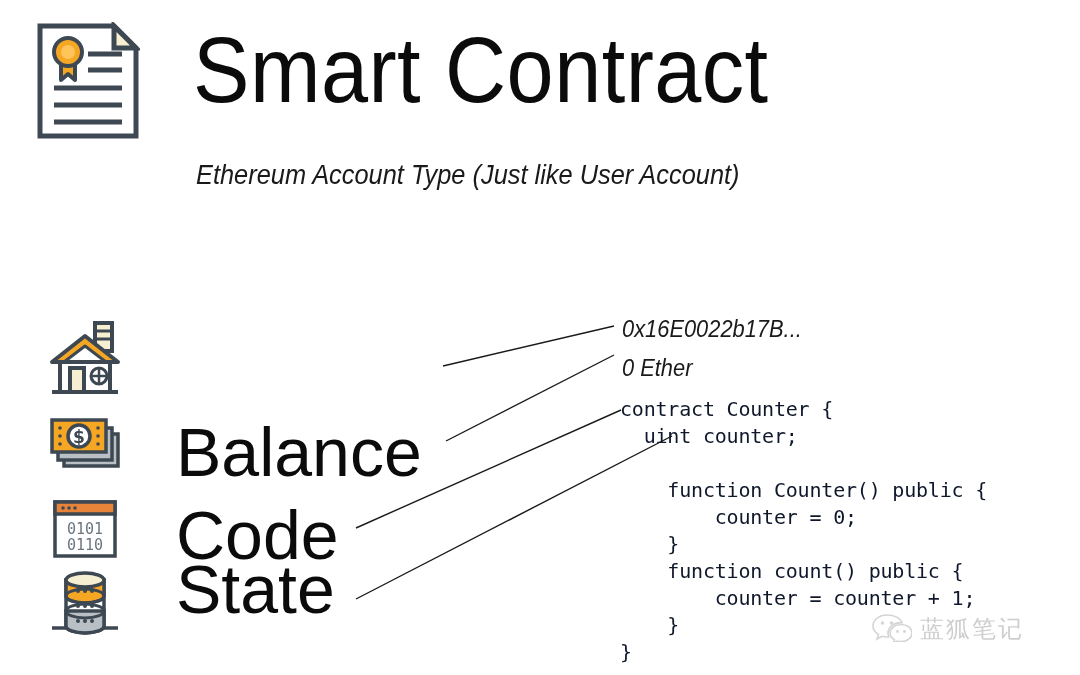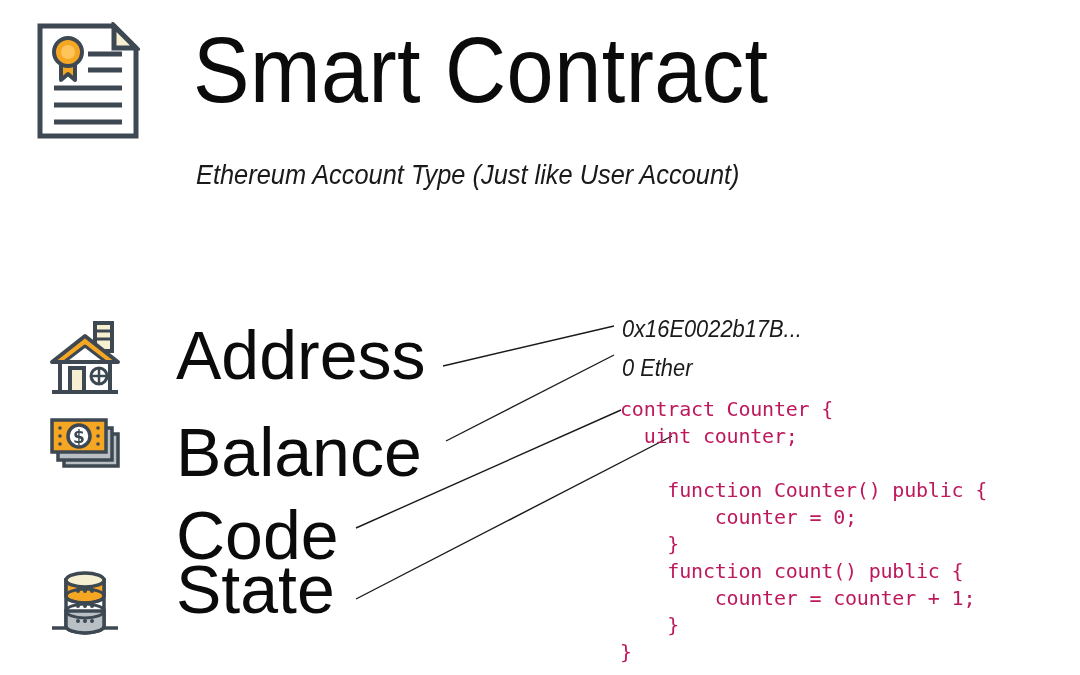--- a/index.html
+++ b/index.html
@@ -107,21 +107,21 @@
   #annot-balance { left: 622px; top: 353px; }
 
   
   #code-block {
     position: absolute;
     left: 620px;
     top: 396px;
     font-family: "DejaVu Sans Mono", monospace;
     font-size: 20px;
     line-height: 27px;
-    color: #be185d;
+    color: #0f172a;
     white-space: pre;
     letter-spacing: -0.2px;
   }
 
   
   #watermark {
     position: absolute;
     left: 872px;
     top: 612px;
     display: flex;
@@ -187,20 +187,31 @@
       <text x="33" y="39" font-family="DejaVu Sans, sans-serif" font-size="17" font-weight="bold" fill="#3D4852" text-anchor="middle">$</text>
       <circle cx="14" cy="24" r="1.8" fill="#3D4852"></circle>
       <circle cx="14" cy="32" r="1.8" fill="#3D4852"></circle>
       <circle cx="14" cy="40" r="1.8" fill="#3D4852"></circle>
       <circle cx="52" cy="24" r="1.8" fill="#3D4852"></circle>
       <circle cx="52" cy="32" r="1.8" fill="#3D4852"></circle>
       <circle cx="52" cy="40" r="1.8" fill="#3D4852"></circle>
     </svg>
   </div>
 
+  <div class="row-icon" id="icon-code">
+    <svg viewBox="0 0 78 78" width="78" height="78">
+      <rect x="9" y="12" width="60" height="54" fill="#ffffff" stroke="#3D4852" stroke-width="3.5"></rect>
+      <rect x="9" y="12" width="60" height="12" fill="#E8833A" stroke="#3D4852" stroke-width="3.5"></rect>
+      <circle cx="17" cy="18" r="1.8" fill="#3D4852"></circle>
+      <circle cx="23" cy="18" r="1.8" fill="#3D4852"></circle>
+      <circle cx="29" cy="18" r="1.8" fill="#3D4852"></circle>
+      <text x="39" y="44" font-family="DejaVu Sans Mono, monospace" font-size="15" fill="#6B7580" text-anchor="middle">0101</text>
+      <text x="39" y="60" font-family="DejaVu Sans Mono, monospace" font-size="15" fill="#6B7580" text-anchor="middle">0110</text>
+    </svg>
+  </div>
 
   <div class="row-icon" id="icon-state">
     <svg viewBox="0 0 78 78" width="78" height="78">
       <line x1="6" y1="64" x2="72" y2="64" stroke="#3D4852" stroke-width="3.5"></line>
       <path d="M20 16 V62 a19 7 0 0 0 38 0 V16 Z" fill="#ffffff" stroke="#3D4852" stroke-width="3.5"></path>
       <path d="M20 16 V32 a19 7 0 0 0 38 0 V16 Z" fill="#F5A623" stroke="#3D4852" stroke-width="3.5"></path>
       <path d="M20 47 V62 a19 7 0 0 0 38 0 V47 Z" fill="#B8C0C6" stroke="#3D4852" stroke-width="3.5"></path>
       <ellipse cx="39" cy="16" rx="19" ry="7" fill="#F7EFD2" stroke="#3D4852" stroke-width="3.5"></ellipse>
       <ellipse cx="39" cy="32" rx="19" ry="7" fill="none" stroke="#3D4852" stroke-width="3"></ellipse>
       <ellipse cx="39" cy="47" rx="19" ry="7" fill="none" stroke="#3D4852" stroke-width="3"></ellipse>
@@ -209,21 +220,20 @@
       <circle cx="46" cy="27" r="2" fill="#3D4852"></circle>
       <circle cx="32" cy="42" r="2" fill="#3D4852"></circle>
       <circle cx="39" cy="42" r="2" fill="#3D4852"></circle>
       <circle cx="46" cy="42" r="2" fill="#3D4852"></circle>
       <circle cx="32" cy="57" r="2" fill="#3D4852"></circle>
       <circle cx="39" cy="57" r="2" fill="#3D4852"></circle>
       <circle cx="46" cy="57" r="2" fill="#3D4852"></circle>
     </svg>
   </div>
 
-  <div class="big-label" id="label-address">Address</div>
   <div class="big-label" id="label-balance">Balance</div>
   <div class="big-label" id="label-code">Code</div>
   <div class="big-label" id="label-state">State</div>
 
   <svg id="connectors" viewBox="0 0 1080 675">
     <line x1="443" y1="366" x2="614" y2="326" stroke="#1a1a1a" stroke-width="1.4"></line>
     <line x1="446" y1="441" x2="614" y2="355" stroke="#1a1a1a" stroke-width="1.4"></line>
     <line x1="356" y1="528" x2="621" y2="410" stroke="#1a1a1a" stroke-width="1.4"></line>
     <line x1="356" y1="599" x2="672" y2="436" stroke="#1a1a1a" stroke-width="1.4"></line>
   </svg>
@@ -235,14 +245,27 @@
   uint counter;
 
     function Counter() public {
         counter = 0;
     }
     function count() public {
         counter = counter + 1;
     }
 }</div>
 
+  <div id="watermark">
+    <span>
+      <svg viewBox="0 0 40 30" width="40" height="30">
+        <path d="M15 3 C7 3 1 8 1 14 C1 17.5 3 20.5 6.5 22.5 L5 27 L10 24.3 C11.6 24.8 13.3 25 15 25 C15.6 25 16.2 25 16.8 24.9 C16.3 23.6 16 22.3 16 21 C16 15.2 21.8 10.6 29 10.6 C29.3 10.6 29.6 10.6 29.9 10.6 C28.6 6.2 22.5 3 15 3 Z" fill="none" stroke="#9a9a9a" stroke-width="1.6"></path>
+        <circle cx="10.5" cy="11" r="1.7" fill="#9a9a9a"></circle>
+        <circle cx="19.5" cy="11" r="1.7" fill="#9a9a9a"></circle>
+        <path d="M29 12.5 C23 12.5 18 16.3 18 21 C18 23.8 19.8 26.2 22.5 27.8 L21.5 31 L25.5 29.2 C26.6 29.5 27.8 29.6 29 29.6 C35 29.6 40 25.8 40 21 C40 16.3 35 12.5 29 12.5 Z" fill="none" stroke="#9a9a9a" stroke-width="1.6"></path>
+        <circle cx="25.5" cy="19.5" r="1.4" fill="#9a9a9a"></circle>
+        <circle cx="32.5" cy="19.5" r="1.4" fill="#9a9a9a"></circle>
+      </svg>
+    </span>
+    <span id="watermark-text">蓝狐笔记</span>
+  </div>
 
 </div>
 
 </body></html>

